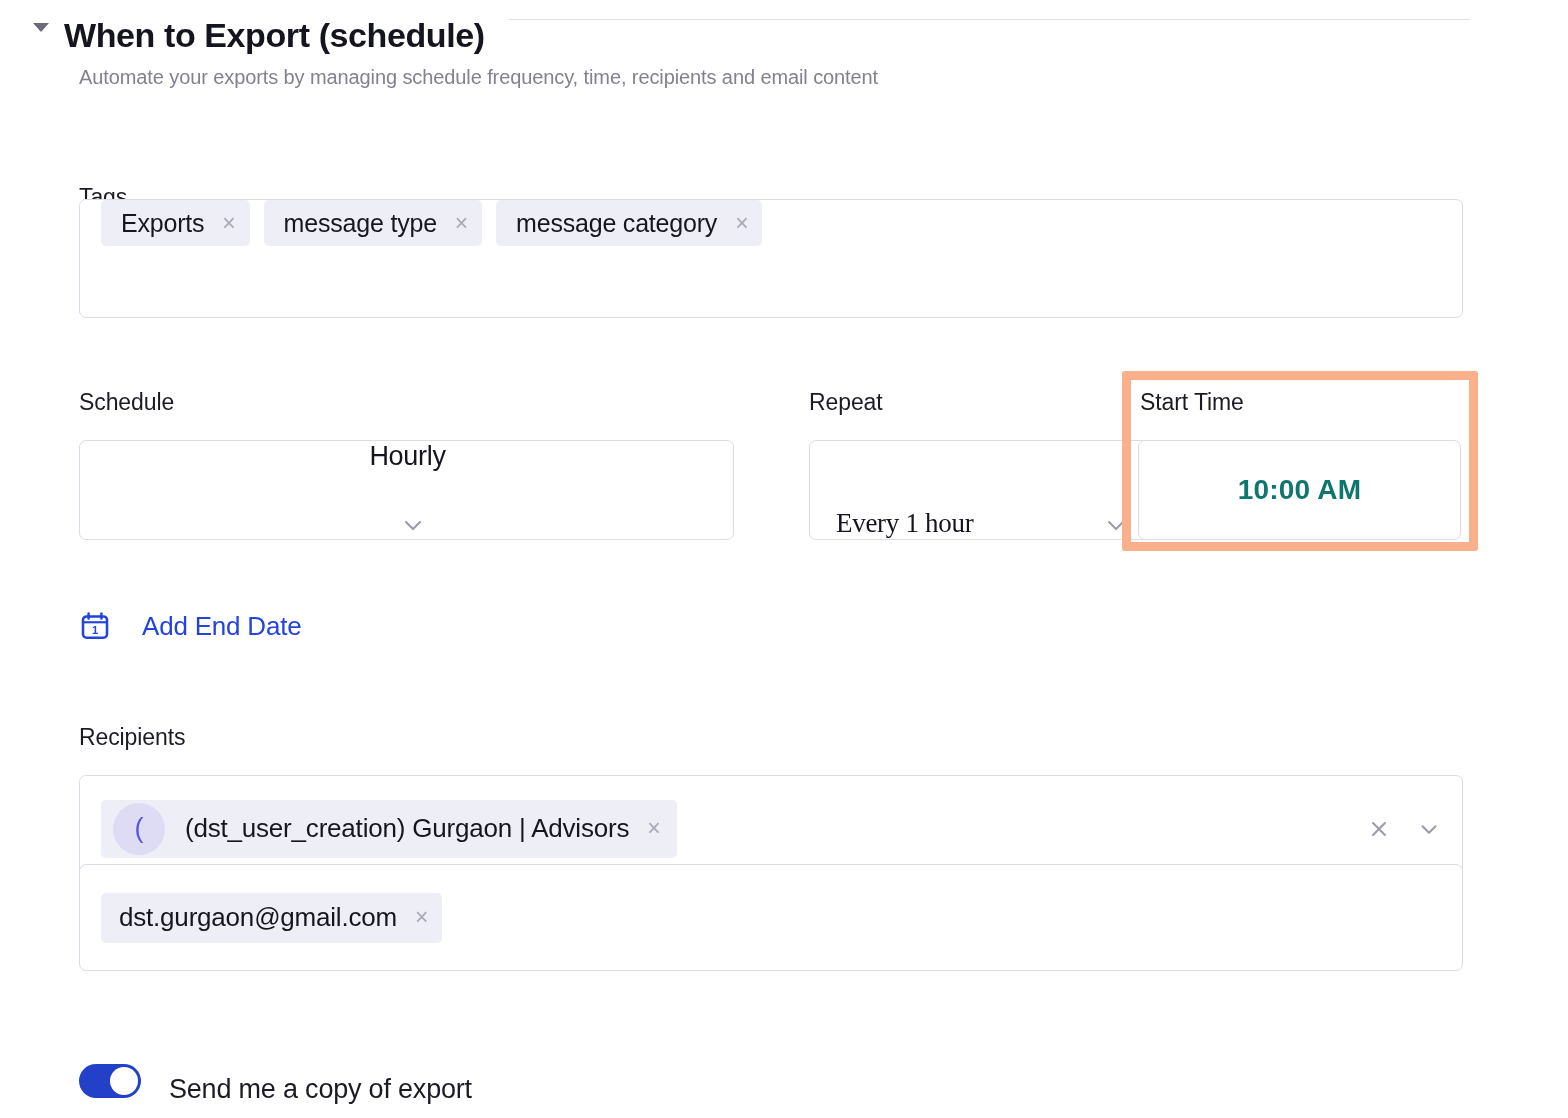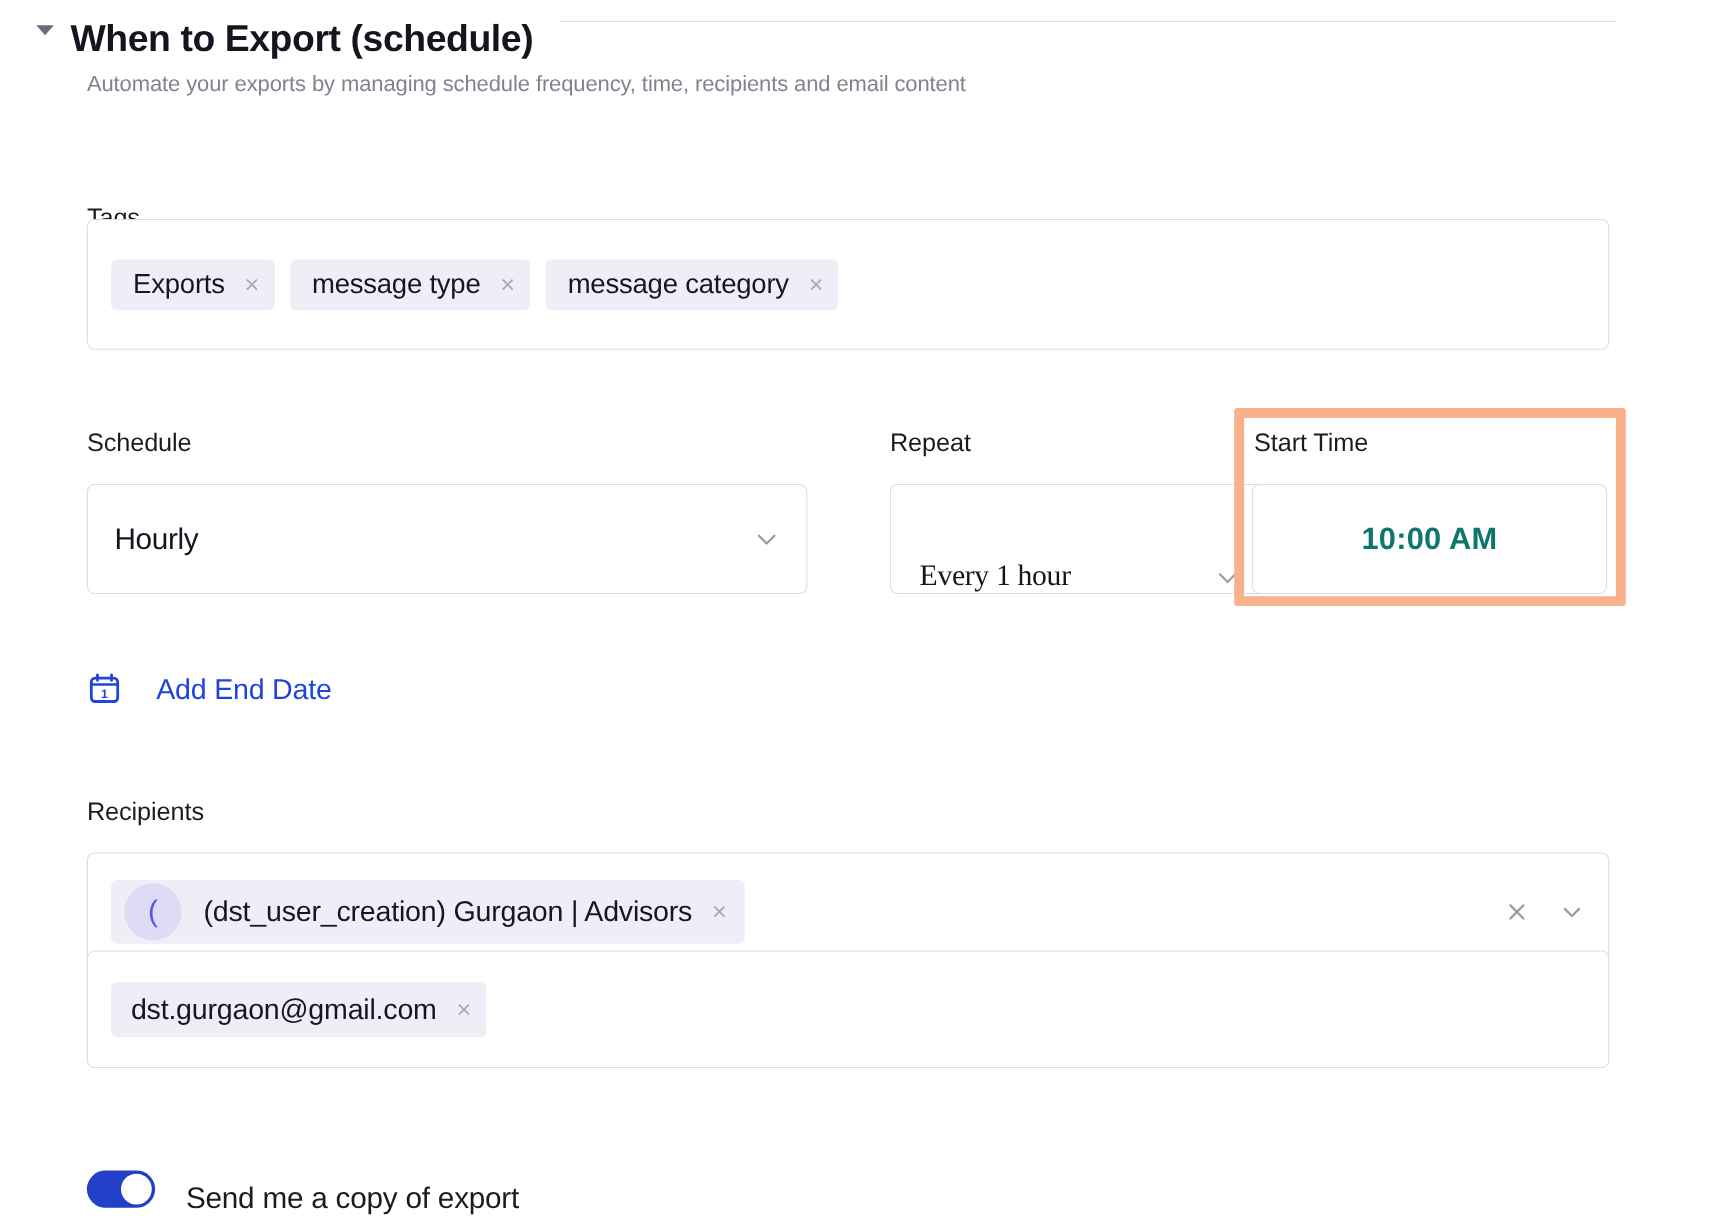--- a/index.html
+++ b/index.html
@@ -92,33 +92,34 @@
     cursor: pointer;
     font-weight: 300;
   }
 
   
   #tags-label { position: absolute; left: 79px; top: 152px; margin-top: 32px; }
   #tags-box {
     position: absolute;
     left: 79px; top: 199px;
     width: 1384px; height: 119px;
-    display: flex; align-items: center;
+    display: flex; 
     padding-left: 21px;
   }
 
   
   #schedule-label { position: absolute; left: 79px; top: 389px; }
   #schedule-select {
     position: absolute;
     left: 79px; top: 440px;
     width: 655px; height: 100px;
     display: flex; align-items: center;
     padding: 0 22px 0 24px;
     cursor: pointer;
+    flex-direction: column;
   }
   #repeat-label { position: absolute; left: 809px; top: 389px; }
   #repeat-select {
     position: absolute;
     left: 809px; top: 440px;
     width: 344px; height: 100px;
     display: flex; align-items: flex-end;
     padding: 0 22px 0 26px;
     cursor: pointer;
     overflow: hidden;

